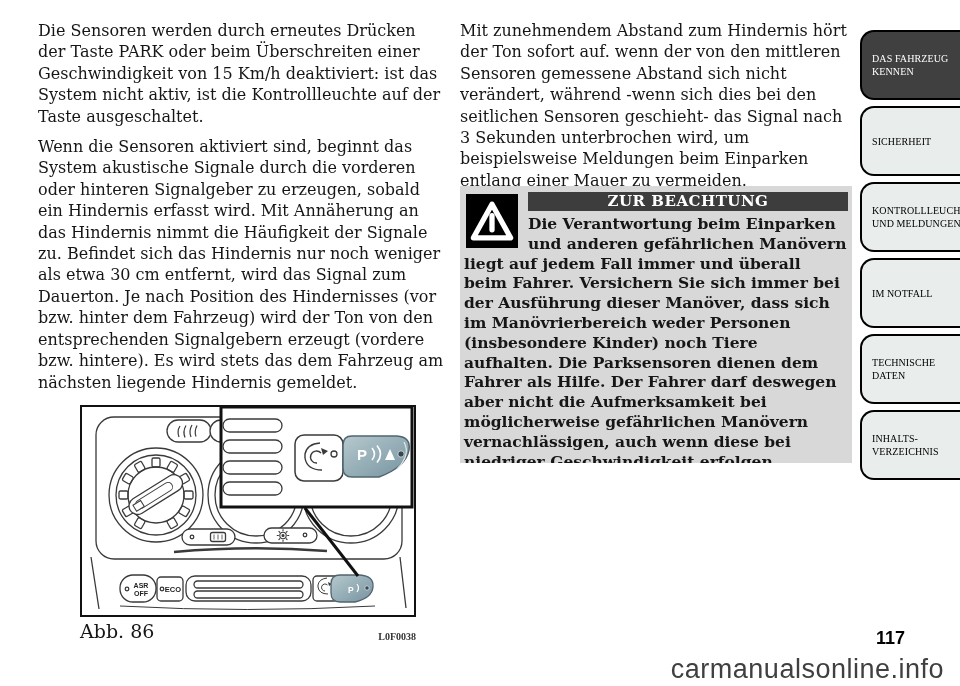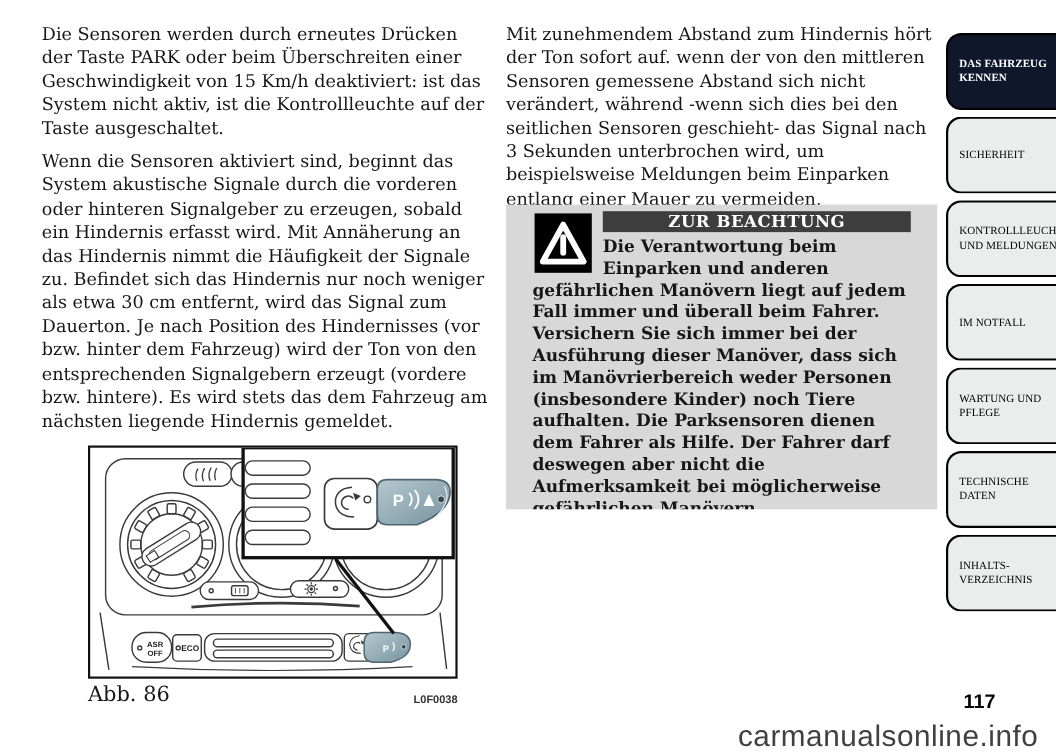--- a/index.html
+++ b/index.html
@@ -4,41 +4,41 @@
 <style>
   html,body{margin:0;padding:0;}
   body{width:960px;height:686px;background:#ffffff;overflow:hidden;position:relative;
        font-family:"DejaVu Serif", serif;color:#161616;}
   .col{position:absolute;font-size:16px;line-height:21.4px;}
   .left-col{left:38px;top:20px;width:414px;}
   .left-col p{margin:0 4px 9px 0;}
   .right-para{left:460px;top:20px;width:392px;}
   
   .warnbox{position:absolute;left:460px;top:186px;width:392px;height:277px;
-           background:#d8d8d8;box-sizing:border-box;padding:6px 24px;overflow:hidden;}
+           background:#d8d8d8;box-sizing:border-box;padding:6px 4px;overflow:hidden;}
   .warn-icon{float:left;width:52px;height:54px;background:#000;margin:2px 10px 2px 2px;
              display:flex;align-items:center;justify-content:center;}
   .warn-header{margin-left:64px;background:#3d3d3d;color:#fff;text-align:center;
                font-weight:bold;font-size:15px;line-height:19px;letter-spacing:.5px;margin-bottom:3px;}
   .warn-body{font-weight:bold;font-size:15.5px;line-height:19.8px;}
   
   .figure{position:absolute;left:80px;top:405px;width:336px;height:212px;
           border:2px solid #111;box-sizing:border-box;background:#fff;}
   .fig-caption-row{position:absolute;left:80px;top:620px;width:336px;display:flex;
                    justify-content:space-between;align-items:flex-end;}
   .fig-caption{font-size:19px;}
-  .fig-code{font-family:Liberation Sans, sans-serif;font-weight:bold;font-size:10px;color:#333;}
+  .fig-code{font-family:Liberation Serif, serif;font-weight:bold;font-size:10px;color:#333;}
   
   .sidebar{position:absolute;right:0;top:30px;width:100px;}
   .tab{box-sizing:border-box;width:100px;height:70px;margin-bottom:6px;
        border:2px solid #000;border-right:none;border-radius:14px 0 0 14px;
        background:#e9edec;display:flex;align-items:center;
        padding:0 4px 0 10px;font-family:"Liberation Serif",serif;
        font-size:10px;line-height:1.3;letter-spacing:.1px;color:#000;}
-  .tab.active{background:#0f172a;color:#fff;font-weight:bold;}
+  .tab.active{background:#404040;color:#fff;}
   .page-number{position:absolute;left:876px;top:628px;
                font-family:"Liberation Sans",sans-serif;font-weight:bold;font-size:18px;color:#000;}
   .watermark{position:absolute;right:16px;top:654px;
              font-family:"Liberation Sans",sans-serif;font-size:27px;color:#404040;letter-spacing:.5px;}
   svg text{font-family:"Liberation Sans",sans-serif;}
 </style>
 </head>
 <body>
 
 <div class="col left-col">
@@ -233,23 +233,20 @@
   <div class="tab">
     <span>SICHERHEIT</span>
   </div>
   <div class="tab">
     <span>KONTROLLLEUCHTEN UND MELDUNGEN</span>
   </div>
   <div class="tab">
     <span>IM NOTFALL</span>
   </div>
   <div class="tab">
-    <span>WARTUNG UND PFLEGE</span>
-  </div>
-  <div class="tab">
     <span>TECHNISCHE DATEN</span>
   </div>
   <div class="tab">
     <span>INHALTS-VERZEICHNIS</span>
   </div>
 </div>
 
 <div class="page-number">117</div>
 <div class="watermark">carmanualsonline.info</div>
 

